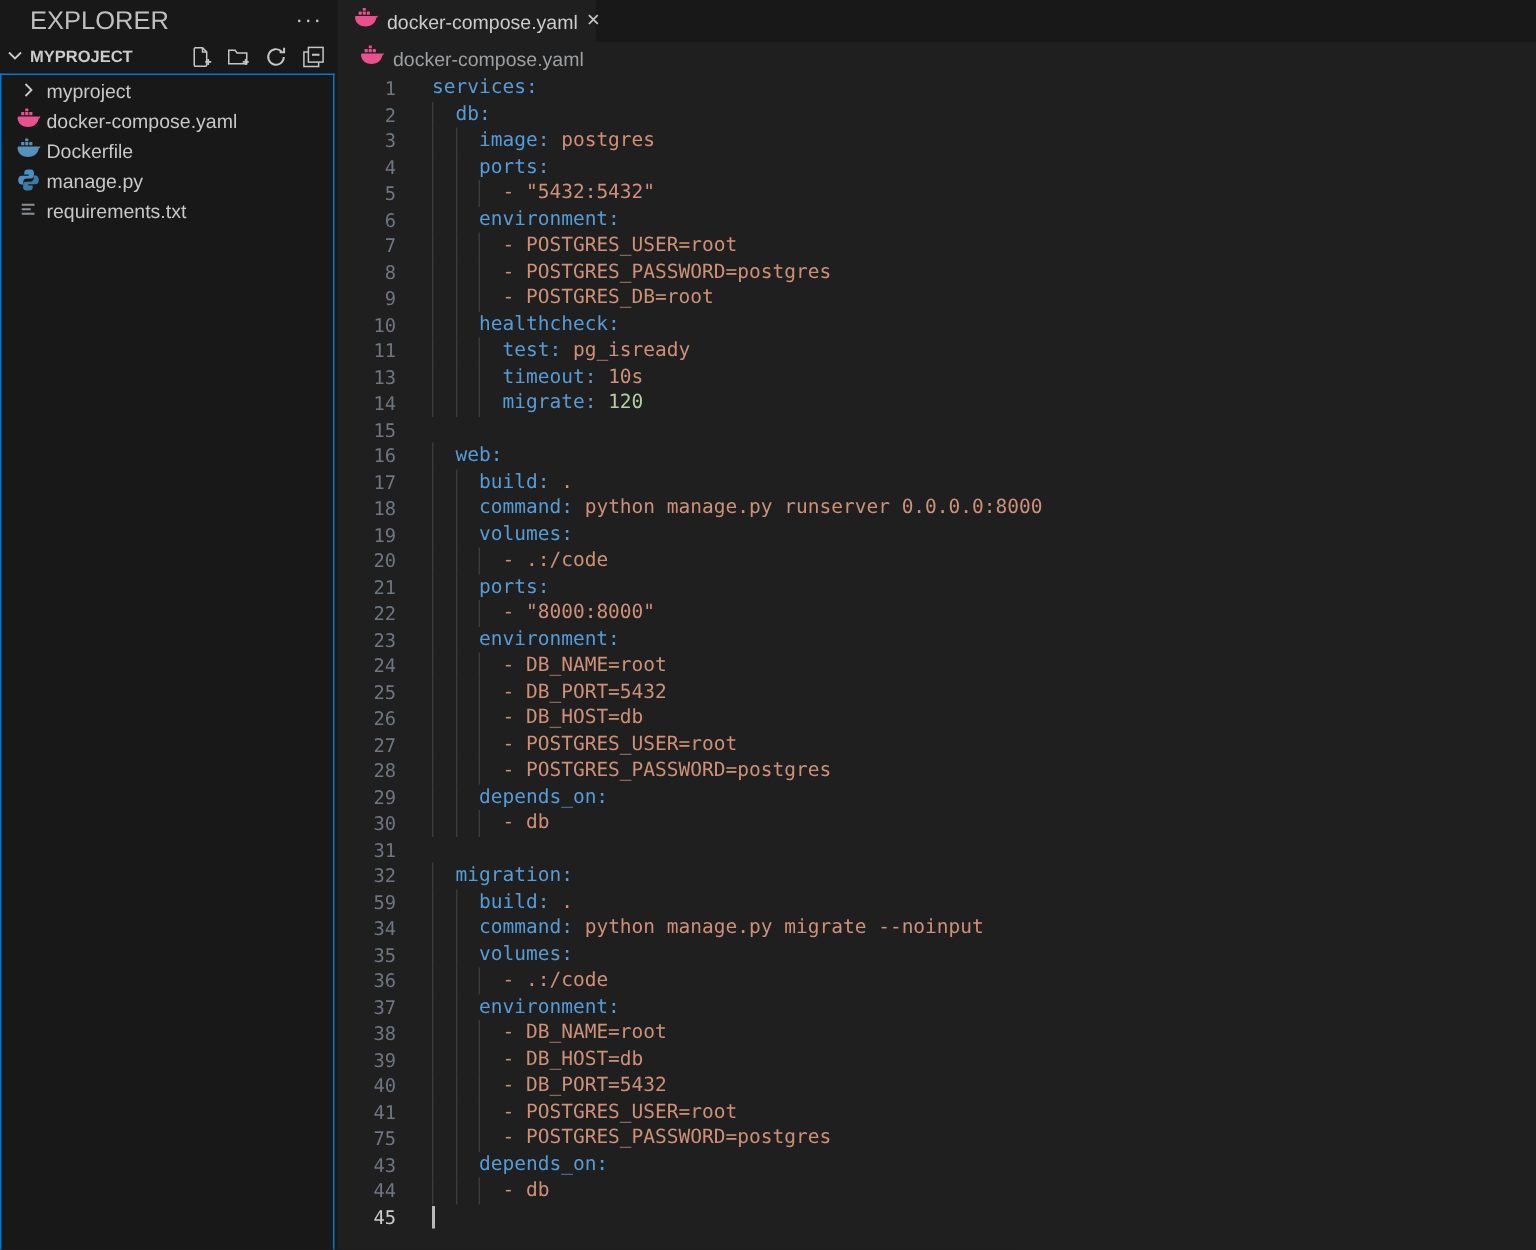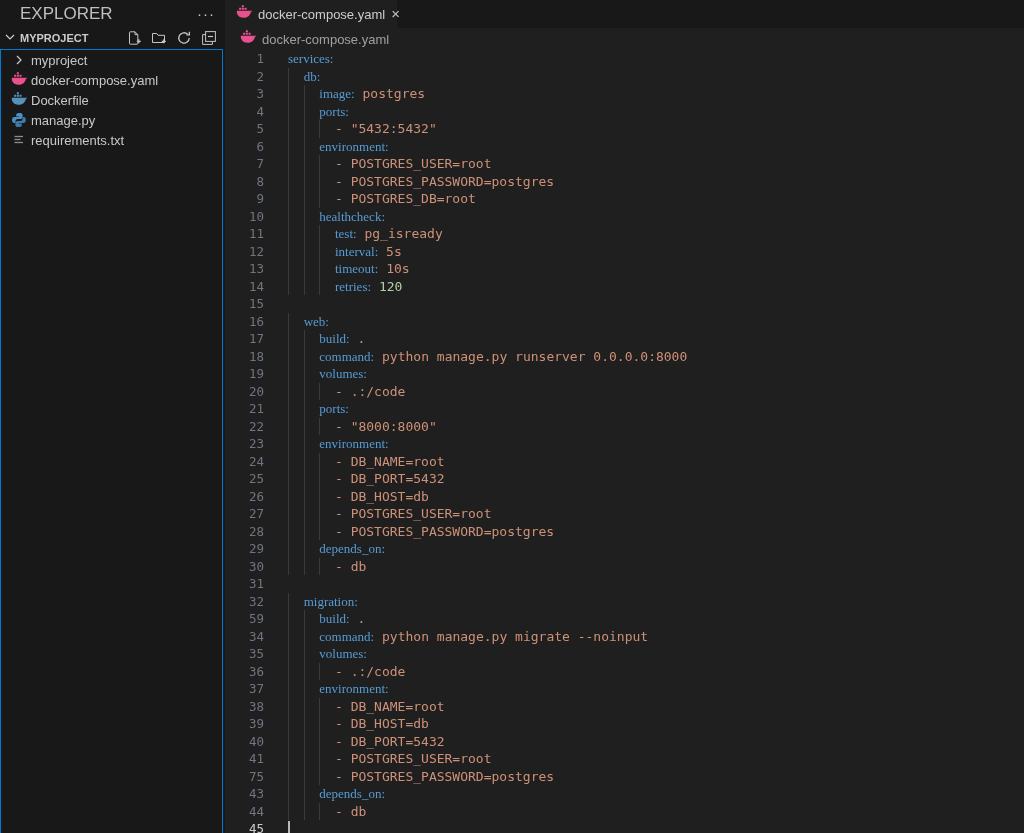--- a/index.html
+++ b/index.html
@@ -38,21 +38,21 @@
   .tab-close{margin-left:auto;color:#c5c5c5;font-size:15px;cursor:pointer;line-height:14px;}
   .breadcrumb{height:22px;display:flex;align-items:center;padding-left:15px;gap:6px;color:var(--fg-dim);}
   .code{position:absolute;top:50px;left:0;right:0;bottom:0;overflow:hidden;
         font-family:"DejaVu Sans Mono",monospace;font-size:13px;}
   .cline{position:relative;height:17.5px;line-height:17.5px;display:flex;white-space:pre;}
   .ln{width:39px;flex:none;text-align:right;color:var(--ln);font-size:12.5px;}
   .ln.active{color:var(--ln-active);}
   .lc{position:relative;margin-left:24px;flex:1;}
   .guide{position:absolute;top:0;bottom:0;width:1px;background:var(--guide);}
   .cursor{position:absolute;left:0;top:1px;height:15.5px;width:1.5px;background:#b9b9b9;}
-  .tk-k{color:var(--syn-key);font-family:Liberation Serif, serif;}
+  .tk-k{color:var(--syn-key);}
   .tk-s{color:var(--syn-str);}
   .tk-d{color:var(--syn-str);}
   .tk-n{color:var(--syn-num);}
   .tk-p{color:var(--fg);}
 </style>
 </head>
 <body>
 
 <div class="sidebar">
   <div class="exp-header">
@@ -189,23 +189,22 @@
       <div class="cline"><span class="ln">2</span><span class="lc"><span class="guide" style="left: 0ch;"></span><span class="tk-p">  </span><span class="tk-k">db:</span></span></div>
       <div class="cline"><span class="ln">3</span><span class="lc"><span class="guide" style="left: 0ch;"></span><span class="guide" style="left: 2ch;"></span><span class="tk-p">    </span><span class="tk-k">image:</span><span class="tk-s"> postgres</span></span></div>
       <div class="cline"><span class="ln">4</span><span class="lc"><span class="guide" style="left: 0ch;"></span><span class="guide" style="left: 2ch;"></span><span class="tk-p">    </span><span class="tk-k">ports:</span></span></div>
       <div class="cline"><span class="ln">5</span><span class="lc"><span class="guide" style="left: 0ch;"></span><span class="guide" style="left: 2ch;"></span><span class="guide" style="left: 4ch;"></span><span class="tk-p">      </span><span class="tk-d">- </span><span class="tk-s">"5432:5432"</span></span></div>
       <div class="cline"><span class="ln">6</span><span class="lc"><span class="guide" style="left: 0ch;"></span><span class="guide" style="left: 2ch;"></span><span class="tk-p">    </span><span class="tk-k">environment:</span></span></div>
       <div class="cline"><span class="ln">7</span><span class="lc"><span class="guide" style="left: 0ch;"></span><span class="guide" style="left: 2ch;"></span><span class="guide" style="left: 4ch;"></span><span class="tk-p">      </span><span class="tk-d">- </span><span class="tk-s">POSTGRES_USER=root</span></span></div>
       <div class="cline"><span class="ln">8</span><span class="lc"><span class="guide" style="left: 0ch;"></span><span class="guide" style="left: 2ch;"></span><span class="guide" style="left: 4ch;"></span><span class="tk-p">      </span><span class="tk-d">- </span><span class="tk-s">POSTGRES_PASSWORD=postgres</span></span></div>
       <div class="cline"><span class="ln">9</span><span class="lc"><span class="guide" style="left: 0ch;"></span><span class="guide" style="left: 2ch;"></span><span class="guide" style="left: 4ch;"></span><span class="tk-p">      </span><span class="tk-d">- </span><span class="tk-s">POSTGRES_DB=root</span></span></div>
       <div class="cline"><span class="ln">10</span><span class="lc"><span class="guide" style="left: 0ch;"></span><span class="guide" style="left: 2ch;"></span><span class="tk-p">    </span><span class="tk-k">healthcheck:</span></span></div>
       <div class="cline"><span class="ln">11</span><span class="lc"><span class="guide" style="left: 0ch;"></span><span class="guide" style="left: 2ch;"></span><span class="guide" style="left: 4ch;"></span><span class="tk-p">      </span><span class="tk-k">test:</span><span class="tk-s"> pg_isready</span></span></div>
-      <div class="cline"><span class="ln">12</span><span class="lc"><span class="guide" style="left: 0ch;"></span><span class="guide" style="left: 2ch;"></span><span class="guide" style="left: 4ch;"></span><span class="tk-p">      </span><span class="tk-k">interval:</span><span class="tk-s"> 5s</span></span></div>
       <div class="cline"><span class="ln">13</span><span class="lc"><span class="guide" style="left: 0ch;"></span><span class="guide" style="left: 2ch;"></span><span class="guide" style="left: 4ch;"></span><span class="tk-p">      </span><span class="tk-k">timeout:</span><span class="tk-s"> 10s</span></span></div>
-      <div class="cline"><span class="ln">14</span><span class="lc"><span class="guide" style="left: 0ch;"></span><span class="guide" style="left: 2ch;"></span><span class="guide" style="left: 4ch;"></span><span class="tk-p">      </span><span class="tk-k">retries:</span><span class="tk-n"> 120</span></span></div>
+      <div class="cline"><span class="ln">14</span><span class="lc"><span class="guide" style="left: 0ch;"></span><span class="guide" style="left: 2ch;"></span><span class="guide" style="left: 4ch;"></span><span class="tk-p">      </span><span class="tk-k">migrate:</span><span class="tk-n"> 120</span></span></div>
       <div class="cline"><span class="ln">15</span><span class="lc"></span></div>
       <div class="cline"><span class="ln">16</span><span class="lc"><span class="guide" style="left: 0ch;"></span><span class="tk-p">  </span><span class="tk-k">web:</span></span></div>
       <div class="cline"><span class="ln">17</span><span class="lc"><span class="guide" style="left: 0ch;"></span><span class="guide" style="left: 2ch;"></span><span class="tk-p">    </span><span class="tk-k">build:</span><span class="tk-s"> .</span></span></div>
       <div class="cline"><span class="ln">18</span><span class="lc"><span class="guide" style="left: 0ch;"></span><span class="guide" style="left: 2ch;"></span><span class="tk-p">    </span><span class="tk-k">command:</span><span class="tk-s"> python manage.py runserver 0.0.0.0:8000</span></span></div>
       <div class="cline"><span class="ln">19</span><span class="lc"><span class="guide" style="left: 0ch;"></span><span class="guide" style="left: 2ch;"></span><span class="tk-p">    </span><span class="tk-k">volumes:</span></span></div>
       <div class="cline"><span class="ln">20</span><span class="lc"><span class="guide" style="left: 0ch;"></span><span class="guide" style="left: 2ch;"></span><span class="guide" style="left: 4ch;"></span><span class="tk-p">      </span><span class="tk-d">- </span><span class="tk-s">.:/code</span></span></div>
       <div class="cline"><span class="ln">21</span><span class="lc"><span class="guide" style="left: 0ch;"></span><span class="guide" style="left: 2ch;"></span><span class="tk-p">    </span><span class="tk-k">ports:</span></span></div>
       <div class="cline"><span class="ln">22</span><span class="lc"><span class="guide" style="left: 0ch;"></span><span class="guide" style="left: 2ch;"></span><span class="guide" style="left: 4ch;"></span><span class="tk-p">      </span><span class="tk-d">- </span><span class="tk-s">"8000:8000"</span></span></div>
       <div class="cline"><span class="ln">23</span><span class="lc"><span class="guide" style="left: 0ch;"></span><span class="guide" style="left: 2ch;"></span><span class="tk-p">    </span><span class="tk-k">environment:</span></span></div>
       <div class="cline"><span class="ln">24</span><span class="lc"><span class="guide" style="left: 0ch;"></span><span class="guide" style="left: 2ch;"></span><span class="guide" style="left: 4ch;"></span><span class="tk-p">      </span><span class="tk-d">- </span><span class="tk-s">DB_NAME=root</span></span></div>

